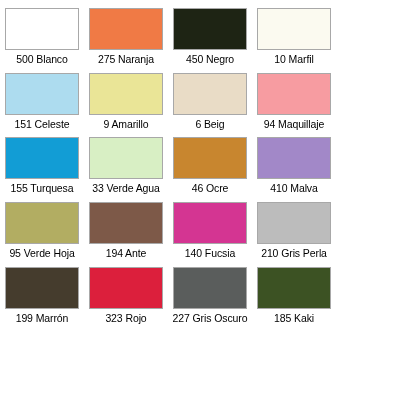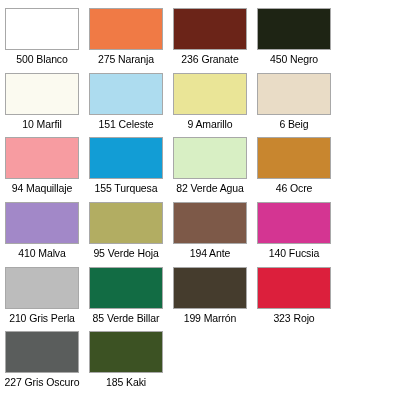--- a/index.html
+++ b/index.html
@@ -50,24 +50,20 @@
 <div id="palette-grid">
     <div class="swatch-cell">
       <div class="swatch-chip" style="background: rgb(255, 255, 255); border-color: rgb(168, 168, 168);"></div>
       <div class="swatch-label">500 Blanco</div>
     </div>
     <div class="swatch-cell">
       <div class="swatch-chip" style="background: rgb(240, 122, 69); border-color: rgb(168, 168, 168);"></div>
       <div class="swatch-label">275 Naranja</div>
     </div>
     <div class="swatch-cell">
-      <div class="swatch-chip" style="background: rgb(107, 36, 24); border-color: rgb(168, 168, 168);"></div>
-      <div class="swatch-label">236 Granate</div>
-    </div>
-    <div class="swatch-cell">
       <div class="swatch-chip" style="background: rgb(30, 36, 20); border-color: rgb(168, 168, 168);"></div>
       <div class="swatch-label">450 Negro</div>
     </div>
     <div class="swatch-cell">
       <div class="swatch-chip" style="background: rgb(251, 250, 240); border-color: rgb(168, 168, 168);"></div>
       <div class="swatch-label">10 Marfil</div>
     </div>
     <div class="swatch-cell">
       <div class="swatch-chip" style="background: rgb(173, 220, 239); border-color: rgb(168, 168, 168);"></div>
       <div class="swatch-label">151 Celeste</div>
@@ -83,21 +79,21 @@
     <div class="swatch-cell">
       <div class="swatch-chip" style="background: rgb(247, 156, 161); border-color: rgb(168, 168, 168);"></div>
       <div class="swatch-label">94 Maquillaje</div>
     </div>
     <div class="swatch-cell">
       <div class="swatch-chip" style="background: rgb(18, 157, 213); border-color: rgb(168, 168, 168);"></div>
       <div class="swatch-label">155 Turquesa</div>
     </div>
     <div class="swatch-cell">
       <div class="swatch-chip" style="background: rgb(216, 239, 196); border-color: rgb(168, 168, 168);"></div>
-      <div class="swatch-label">82 Verde Agua</div>
+      <div class="swatch-label">33 Verde Agua</div>
     </div>
     <div class="swatch-cell">
       <div class="swatch-chip" style="background: rgb(200, 134, 47); border-color: rgb(168, 168, 168);"></div>
       <div class="swatch-label">46 Ocre</div>
     </div>
     <div class="swatch-cell">
       <div class="swatch-chip" style="background: rgb(162, 136, 200); border-color: rgb(168, 168, 168);"></div>
       <div class="swatch-label">410 Malva</div>
     </div>
     <div class="swatch-cell">
@@ -110,24 +106,20 @@
     </div>
     <div class="swatch-cell">
       <div class="swatch-chip" style="background: rgb(212, 53, 146); border-color: rgb(168, 168, 168);"></div>
       <div class="swatch-label">140 Fucsia</div>
     </div>
     <div class="swatch-cell">
       <div class="swatch-chip" style="background: rgb(188, 188, 188); border-color: rgb(168, 168, 168);"></div>
       <div class="swatch-label">210 Gris Perla</div>
     </div>
     <div class="swatch-cell">
-      <div class="swatch-chip" style="background: rgb(18, 108, 68); border-color: rgb(168, 168, 168);"></div>
-      <div class="swatch-label">85 Verde Billar</div>
-    </div>
-    <div class="swatch-cell">
       <div class="swatch-chip" style="background: rgb(69, 60, 45); border-color: rgb(168, 168, 168);"></div>
       <div class="swatch-label">199 Marrón</div>
     </div>
     <div class="swatch-cell">
       <div class="swatch-chip" style="background: rgb(220, 31, 60); border-color: rgb(168, 168, 168);"></div>
       <div class="swatch-label">323 Rojo</div>
     </div>
     <div class="swatch-cell">
       <div class="swatch-chip" style="background: rgb(90, 93, 92); border-color: rgb(168, 168, 168);"></div>
       <div class="swatch-label">227 Gris Oscuro</div>

